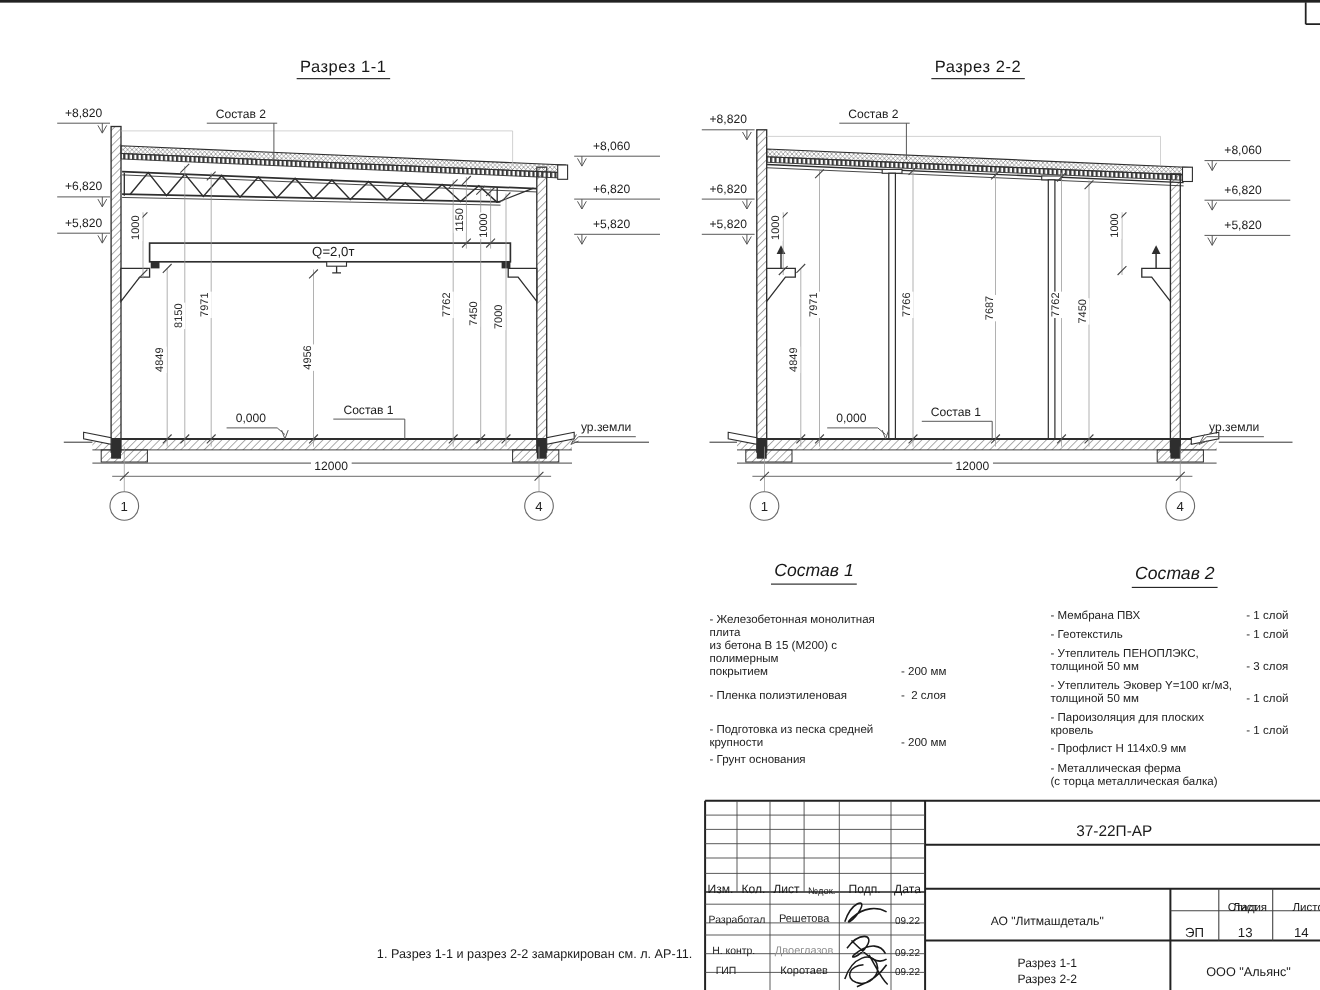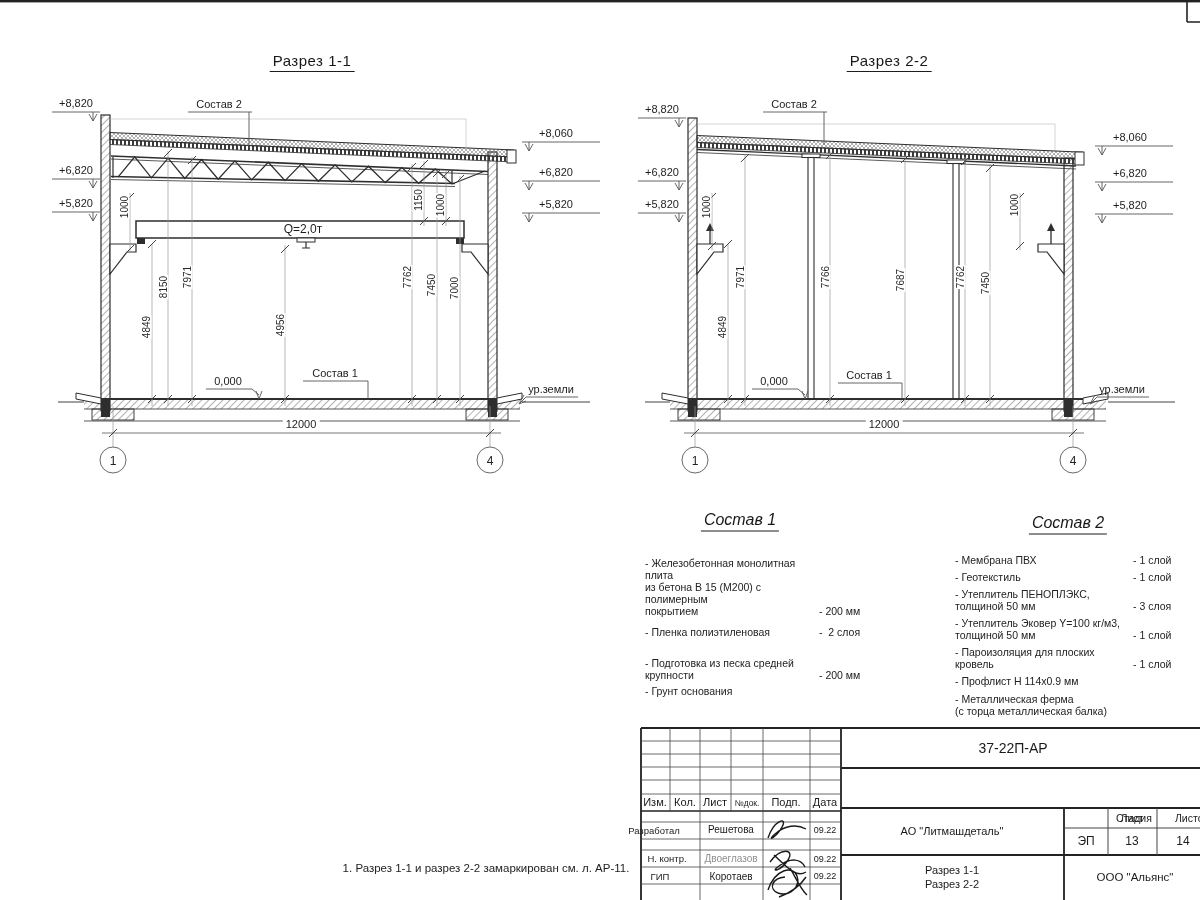--- a/index.html
+++ b/index.html
@@ -16,21 +16,21 @@
   .sec-title{font-size:15px;letter-spacing:0.5px;color:#181818;}
   .leg-title{font-size:16px;font-style:italic;color:#181818;}
   .bubble{position:absolute;width:25px;height:25px;border:1px solid #6a6a6a;border-radius:50%;
     background:#fff;display:flex;align-items:center;justify-content:center;font-size:12px;
     color:#222;transform:translate(-50%,-50%);z-index:3;}
   .legend{position:absolute;z-index:3;color:#222;}
   .legend .row{display:flex;align-items:flex-end;}
   .legend .lab{font-size:10.5px;line-height:12px;white-space:pre-line;}
   .legend .val{font-size:10.5px;line-height:12px;white-space:pre;}
   .tb-text{position:absolute;z-index:4;color:#1b1b1b;}
-  .ctrblk{transform:translate(-50%,-50%);text-align:right;}
+  .ctrblk{transform:translate(-50%,-50%);text-align:right;margin-top:7px;}
   .muted{color:#8f8f8f;}
 </style>
 </head>
 <body>
 
 <div id="sheet">
 
 <svg width="1200" height="900" viewBox="0 0 1200 900">
   <defs>
     <pattern id="hatch" width="5" height="5" patternUnits="userSpaceOnUse" patternTransform="rotate(45)">
@@ -293,21 +293,21 @@
 <span class="tb-text ctrblk t" style="left:1192px;top:818px;font-size:10.5px;">Листов</span>
 <span class="tb-text ctrblk t" style="left:1086px;top:841px;font-size:12px;">ЭП</span>
 <span class="tb-text ctrblk t" style="left:1132px;top:841px;font-size:12px;">13</span>
 <span class="tb-text ctrblk t" style="left:1183px;top:841px;font-size:12px;">14</span>
 <span class="tb-text ctrblk t" style="left:655px;top:802px;font-size:11px;">Изм.</span>
 <span class="tb-text ctrblk t" style="left:685px;top:802px;font-size:11px;">Кол.</span>
 <span class="tb-text ctrblk t" style="left:715px;top:802px;font-size:11px;">Лист</span>
 <span class="tb-text ctrblk t" style="left:747px;top:803px;font-size:8.5px;">№док.</span>
 <span class="tb-text ctrblk t" style="left:786px;top:802px;font-size:11px;">Подп.</span>
 <span class="tb-text ctrblk t" style="left:825px;top:802px;font-size:11px;">Дата</span>
-<span class="tb-text ctrblk t" style="left:654px;top:830px;font-size:9.5px;">Разработал</span>
+<span class="tb-text ctrblk t" style="left:670px;top:830px;font-size:9.5px;">Разработал</span>
 <span class="tb-text ctrblk t" style="left:731px;top:829px;font-size:10px;">Решетова</span>
 <span class="tb-text ctrblk t" style="left:825px;top:830px;font-size:9px;">09.22</span>
 <span class="tb-text ctrblk t" style="left:667px;top:858px;font-size:9.5px;">Н. контр.</span>
 <span class="tb-text ctrblk t muted" style="left:731px;top:858px;font-size:10px;">Двоеглазов</span>
 <span class="tb-text ctrblk t" style="left:825px;top:859px;font-size:9px;">09.22</span>
 <span class="tb-text ctrblk t" style="left:660px;top:876px;font-size:9.5px;">ГИП</span>
 <span class="tb-text ctrblk t" style="left:731px;top:876px;font-size:10px;">Коротаев</span>
 <span class="tb-text ctrblk t" style="left:825px;top:876px;font-size:9px;">09.22</span>
 
 </div>

